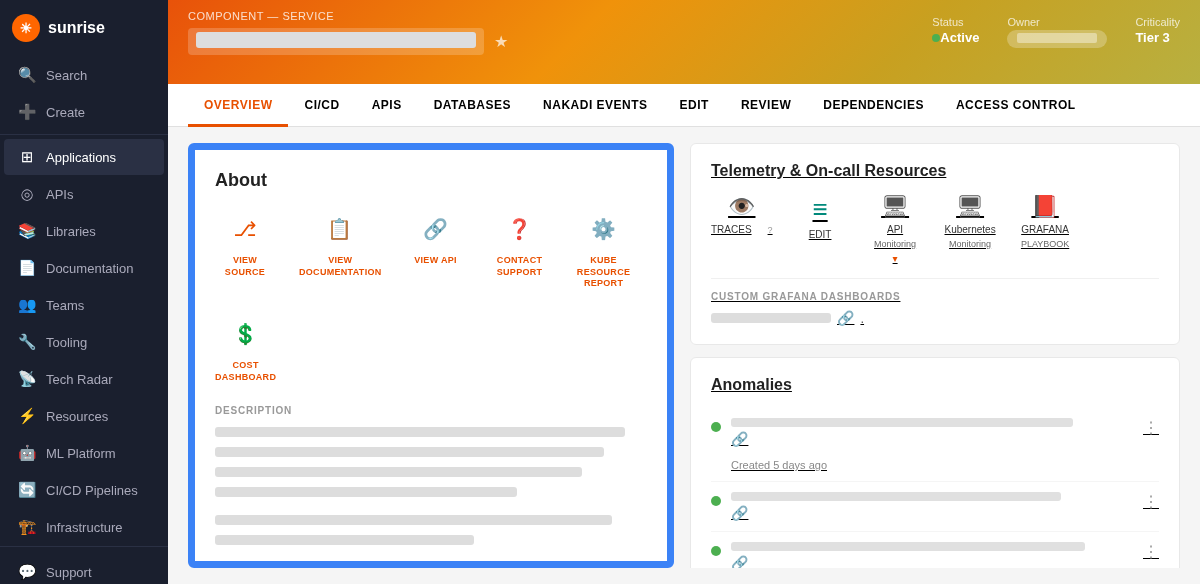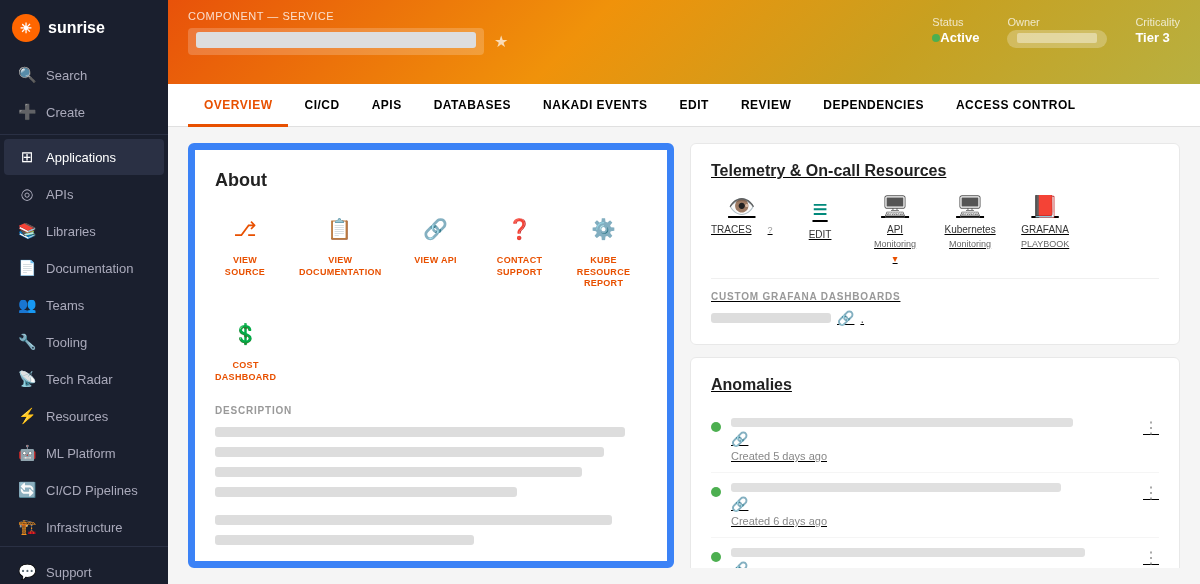--- a/index.html
+++ b/index.html
@@ -274,21 +274,21 @@
       display: flex;
       align-items: flex-start;
       gap: 10px;
       padding: 10px 0;
       border-bottom: 1px solid #f5f5f5;
     }
     .anomaly-dot { width: 10px; height: 10px; border-radius: 50%; background: #4caf50; margin-top: 4px; flex-shrink: 0; }
     .anomaly-content { flex: 1; }
     .anomaly-blur { background: #e0e0e0; border-radius: 3px; height: 9px; display: inline-block; }
     .anomaly-link { color: #e85000; font-size: 14px; margin-top: 4px; display: block; cursor: pointer; }
-    .anomaly-time { font-size: 11px; color: #888; margin-top: 3px; }
+    .anomaly-time { font-size: 11px; color: #888; margin-top: 12px; }
     .anomaly-menu { color: #999; cursor: pointer; font-size: 16px; }
 
     
     ::-webkit-scrollbar { width: 6px; }
     ::-webkit-scrollbar-track { background: #f0f0f0; }
     ::-webkit-scrollbar-thumb { background: #ccc; border-radius: 3px; }
   </style>
 </head>
 <body>
 
@@ -528,21 +528,20 @@
           <div class="anomaly-menu">⋮</div>
         </div>
 
         <div class="anomaly-item">
           <div class="anomaly-dot"></div>
           <div class="anomaly-content">
             <div class="blur-line">
               <span class="anomaly-blur" style="width:82%;"></span>
             </div>
             <span class="anomaly-link">🔗</span>
-            <div class="anomaly-time">Created 6 days ago</div>
           </div>
           <div class="anomaly-menu">⋮</div>
         </div>
 
         <div class="anomaly-item" style="border-bottom:none;">
           <div class="anomaly-dot"></div>
           <div class="anomaly-content">
             <div class="blur-line">
               <span class="anomaly-blur" style="width:88%;"></span>
             </div>

